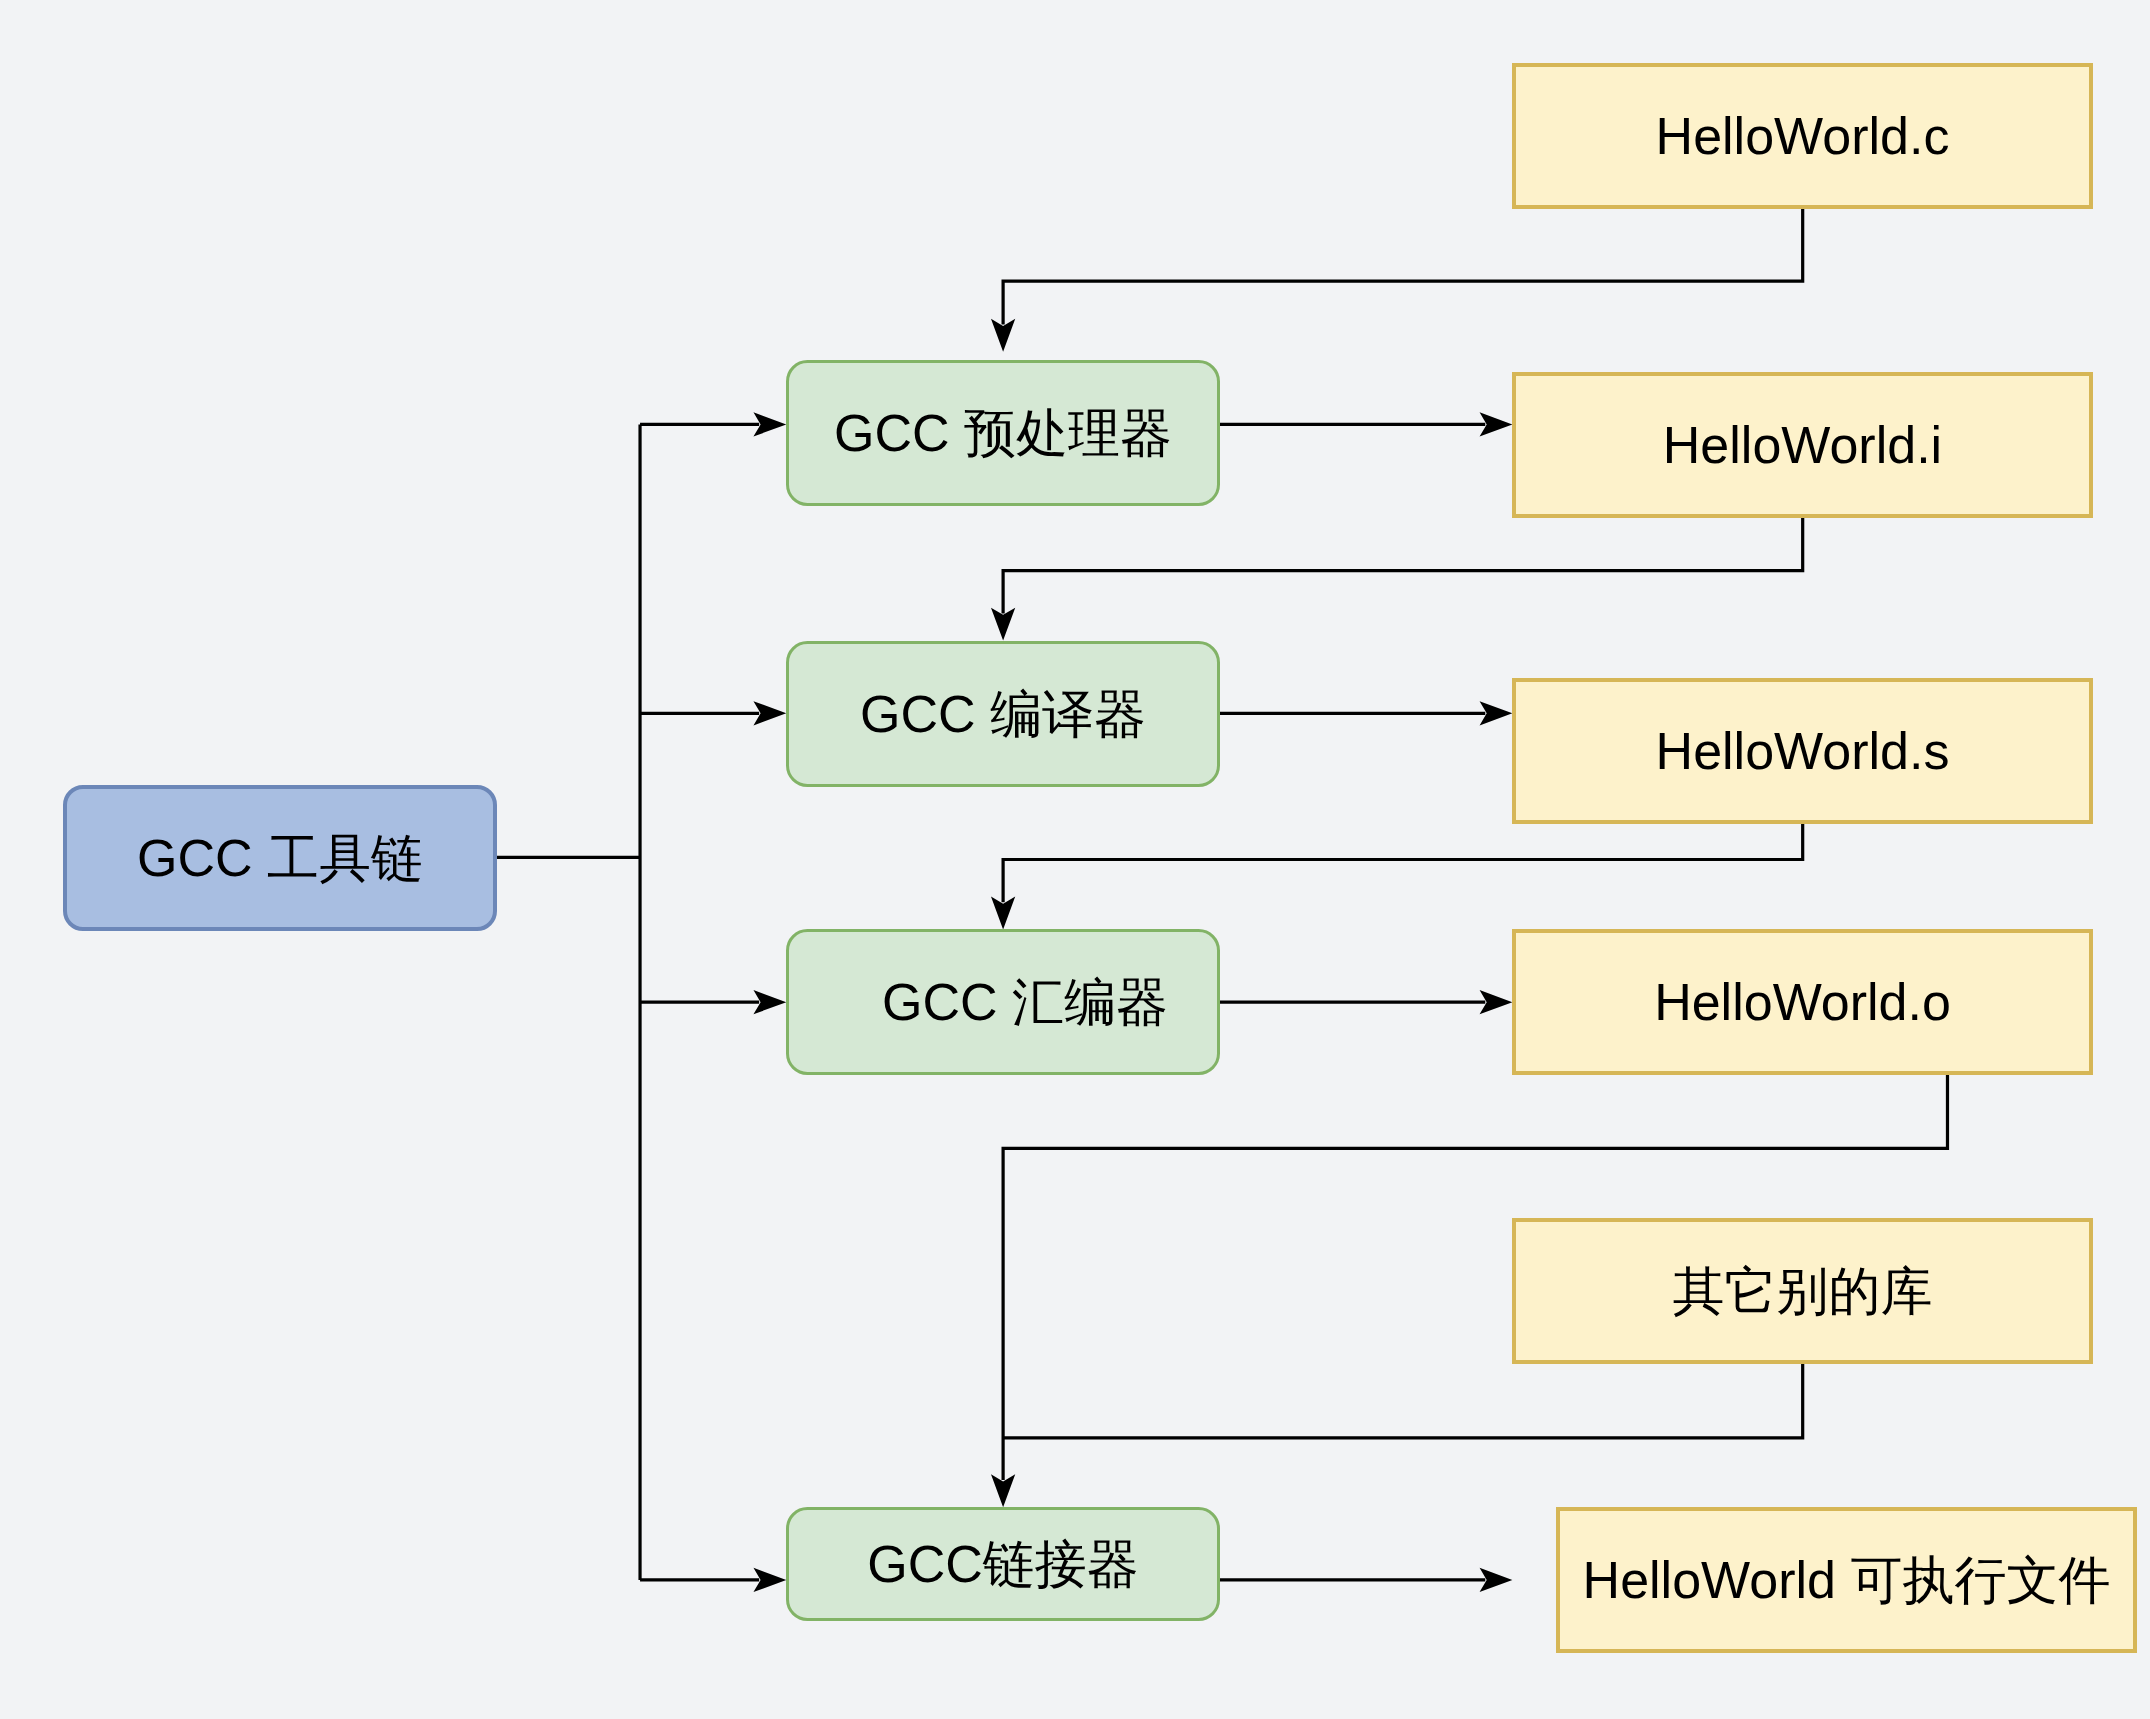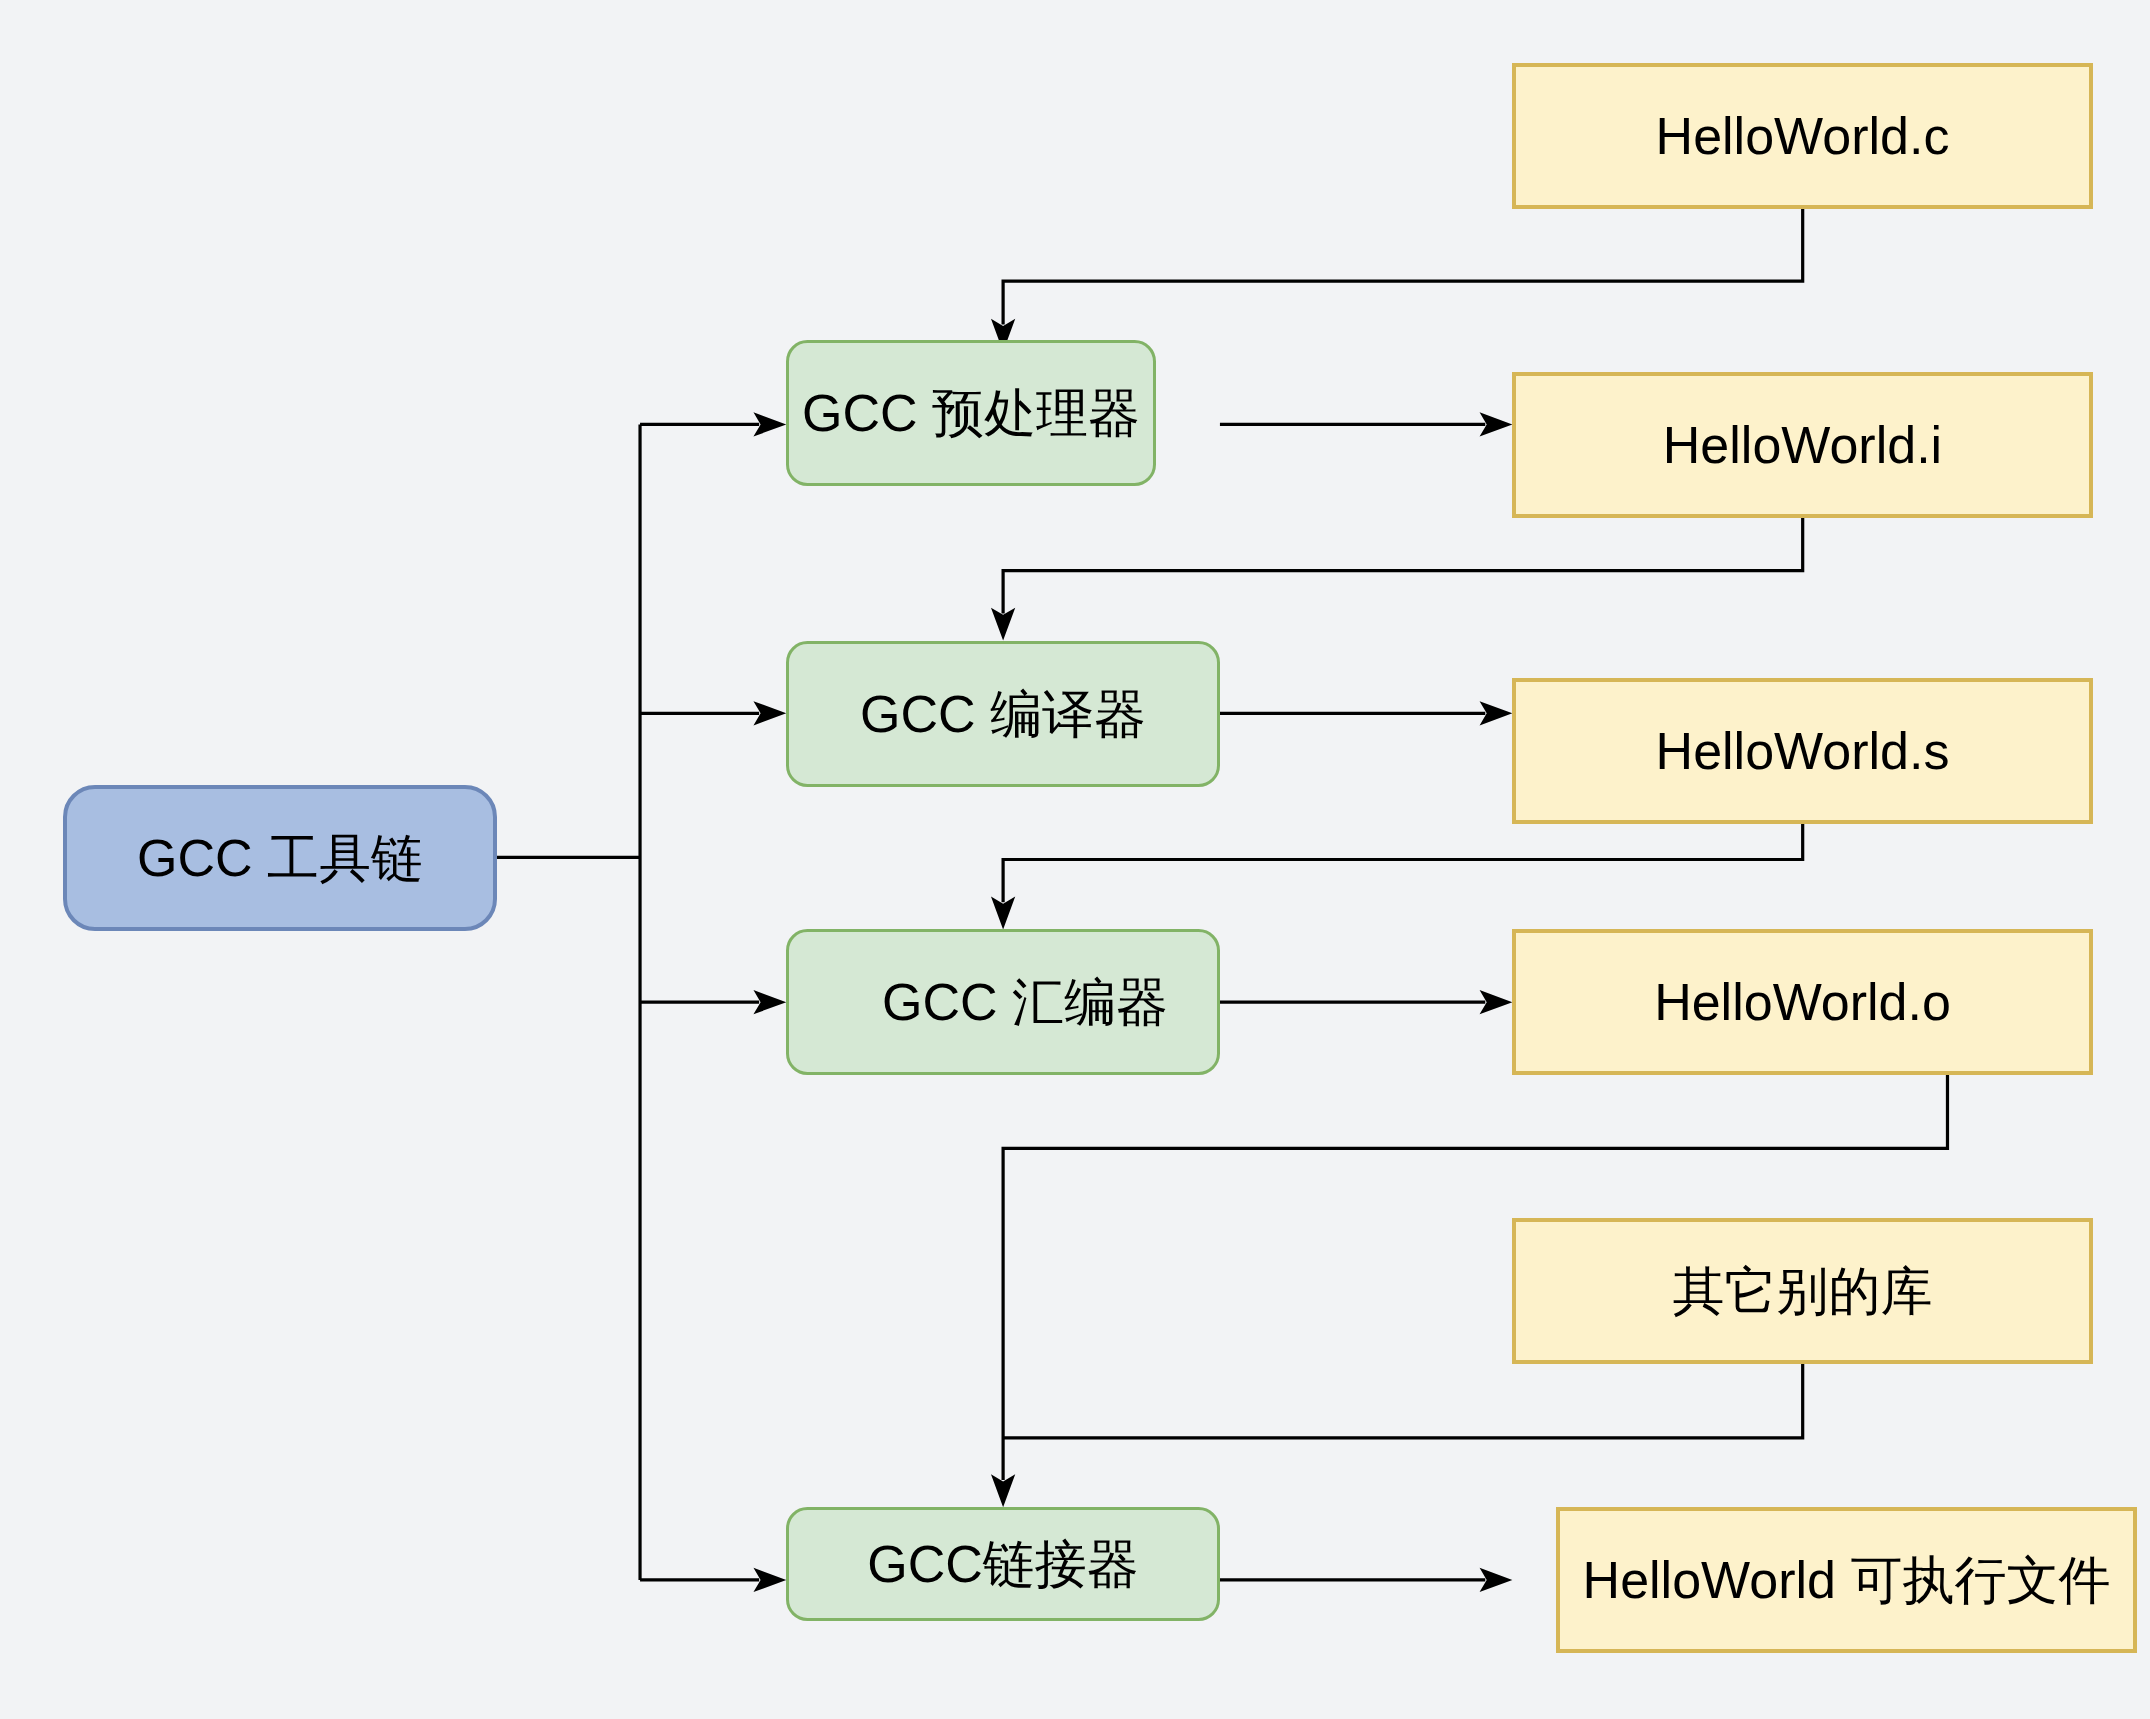--- a/index.html
+++ b/index.html
@@ -37,21 +37,21 @@
     align-items: center;
     justify-content: center;
     font-size: 52px;
     line-height: 1.2;
     color: #000000;
     white-space: nowrap;
   }
   .tool {
     background: #A8BEE1;
     border: 4.3px solid #6C87B8;
-    border-radius: 32px;
+    border-radius: 20px;
   }
   .stage {
     background: #D5E8D4;
     border: 3.6px solid #82B366;
     border-radius: 21.4px;
   }
   .file {
     background: #FDF2CB;
     border: 4.3px solid #D6B656;
     border-radius: 0;
@@ -118,21 +118,21 @@
       <path class="wire" d="M2730 1507 V1610 H1406 V2075"></path>
       <polygon class="head" points="1406,2113 1389,2067 1406,2077 1423,2067"></polygon>
     </g>
     <g>
       <path class="wire" d="M2527 1912 V2016 H1406"></path>
     </g>
   </svg>
 
   <div class="node tool" style="left:63px; top:785px; width:434px; height:146px;">GCC 工具链</div>
 
-  <div class="node stage" style="left:786px; top:340px; width:370px; height:146px;">GCC 预处理器</div>
+  <div class="node stage" style="left:786px; top:360px; width:434px; height:146px;">GCC 预处理器</div>
   <div class="node stage" style="left:786px; top:641px; width:434px; height:146px;">GCC 编译器</div>
   <div class="node stage" style="left:786px; top:929px; width:434px; height:146px;padding-left:44px;">GCC 汇编器</div>
   <div class="node stage" style="left:786px; top:1507px; width:434px; height:114px;">GCC链接器</div>
 
   <div class="node file" style="left:1512px; top:63px; width:581px; height:146px;">HelloWorld.c</div>
   <div class="node file" style="left:1512px; top:372px; width:581px; height:146px;">HelloWorld.i</div>
   <div class="node file" style="left:1512px; top:678px; width:581px; height:146px;">HelloWorld.s</div>
   <div class="node file" style="left:1512px; top:929px; width:581px; height:146px;">HelloWorld.o</div>
   <div class="node file" style="left:1512px; top:1218px; width:581px; height:146px;">其它别的库</div>
   <div class="node file" style="left:1512px; top:1507px; width:581px; height:146px;margin-left:44px;">HelloWorld 可执行文件</div>

